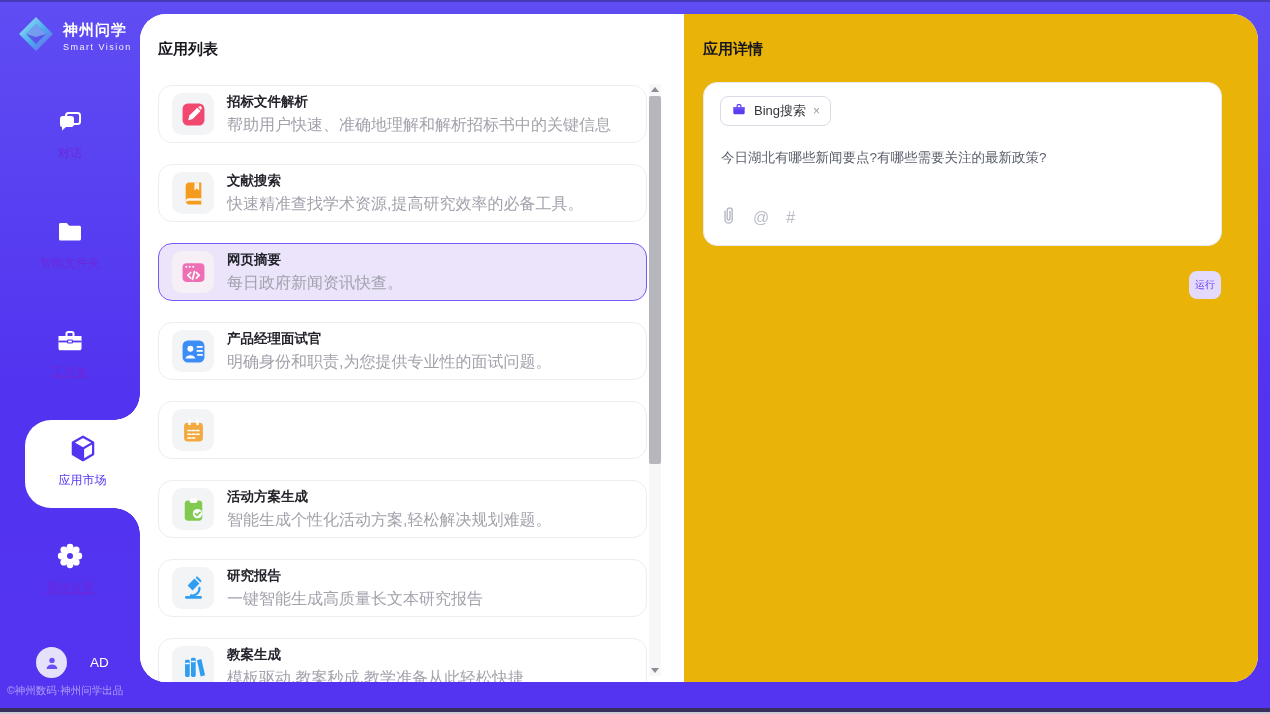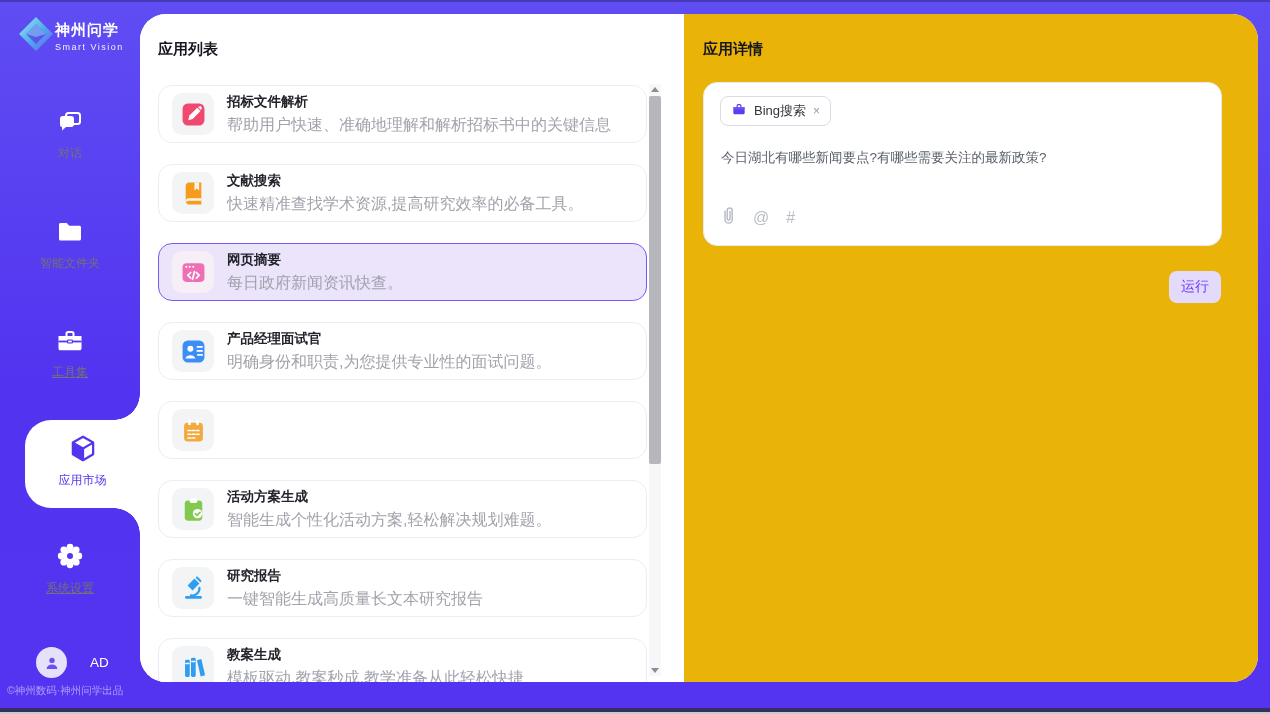--- a/index.html
+++ b/index.html
@@ -56,32 +56,32 @@
     border:1px solid #dadae4; border-radius:8px; background:#fff;
     display:inline-flex; align-items:center; gap:7px; padding:0 10px; cursor:default;
   }
   .tag-label { font-size:13px; color:#33333b; }
   .tag-close { color:#9a9aa4; font-size:12px; cursor:pointer; line-height:1; }
   .prompt { position:absolute; left:17px; top:66px; right:20px; font-size:13.5px; color:#585e6a; cursor:text; }
   .tools { position:absolute; left:17px; bottom:15px; display:flex; align-items:center; gap:17px; color:#b9bdc7; }
   .tool-glyph { font-size:16px; line-height:1; cursor:pointer; }
   .run-btn {
     position:absolute; right:37px; top:257px; border:none; cursor:pointer;
-    background:#e4dbfc; color:#6c3cf6; font-size:14px; padding:7px 12px; border-radius:8px;
+    background:#e4dbfc; color:#6c3cf6; font-size:10px; padding:7px 6px; border-radius:8px;
     font-family:inherit;
   }
 
   
-  .logo { position:absolute; left:17px; top:15px; display:flex; align-items:center; z-index:2; }
+  .logo { position:absolute; left:17px; top:15px; display:flex; align-items:center; gap:8px; z-index:2; }
   .logo-text .cn { color:#fff; font-size:15px; font-weight:bold; letter-spacing:1px; }
   .logo-text .en { color:rgba(255,255,255,.92); font-size:9px; letter-spacing:1.5px; margin-top:2px; }
 
   .nav-item { position:absolute; left:0; width:140px; text-align:center; color:#fff; cursor:pointer; z-index:2; }
   .nav-item .nv-icon { display:inline-block; height:30px; }
-  .nav-item .nv-label { font-size:12px; margin-top:5px; color:#737373; }
+  .nav-item .nv-label { font-size:12px; margin-top:5px; color:#6d28d9; }
   .nv-label.u { text-decoration:underline; }
   .nav-0 { top:110px; } .nav-1 { top:220px; } .nav-2 { top:328px;font-family:Liberation Mono, monospace; } .nav-4 { top:541px; }
 
   .active-tab {
     position:absolute; left:25px; top:420px; width:115px; height:88px;
     background:#fff; border-radius:26px 0 0 26px; z-index:2; text-align:center; cursor:pointer;
   }
   .active-tab::before {
     content:""; position:absolute; top:-26px; right:0; width:26px; height:26px;
     background:radial-gradient(circle 26px at 0 0, transparent 25.5px, #fff 26px);

